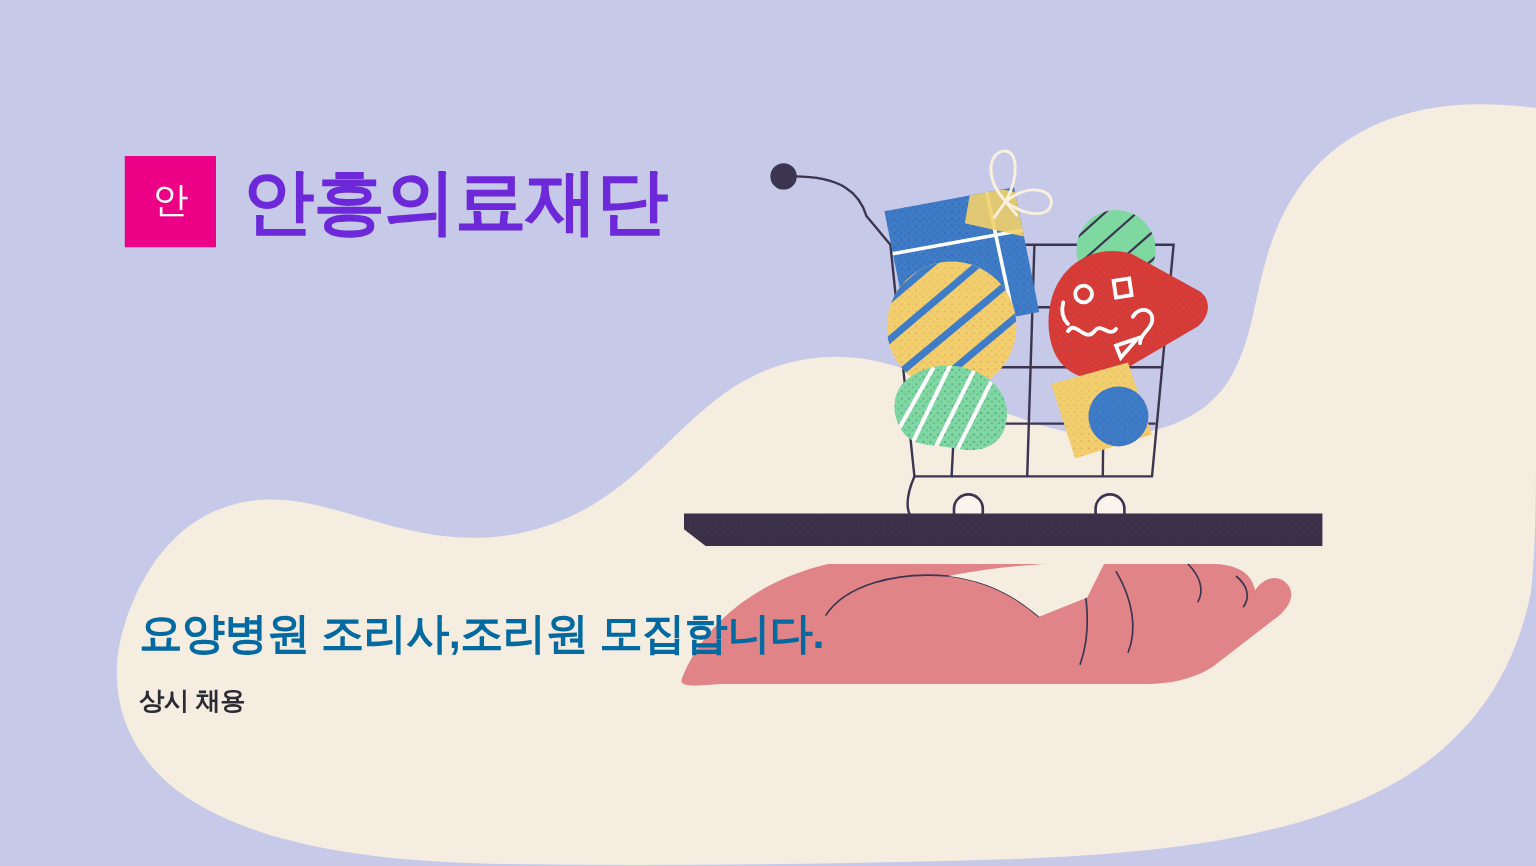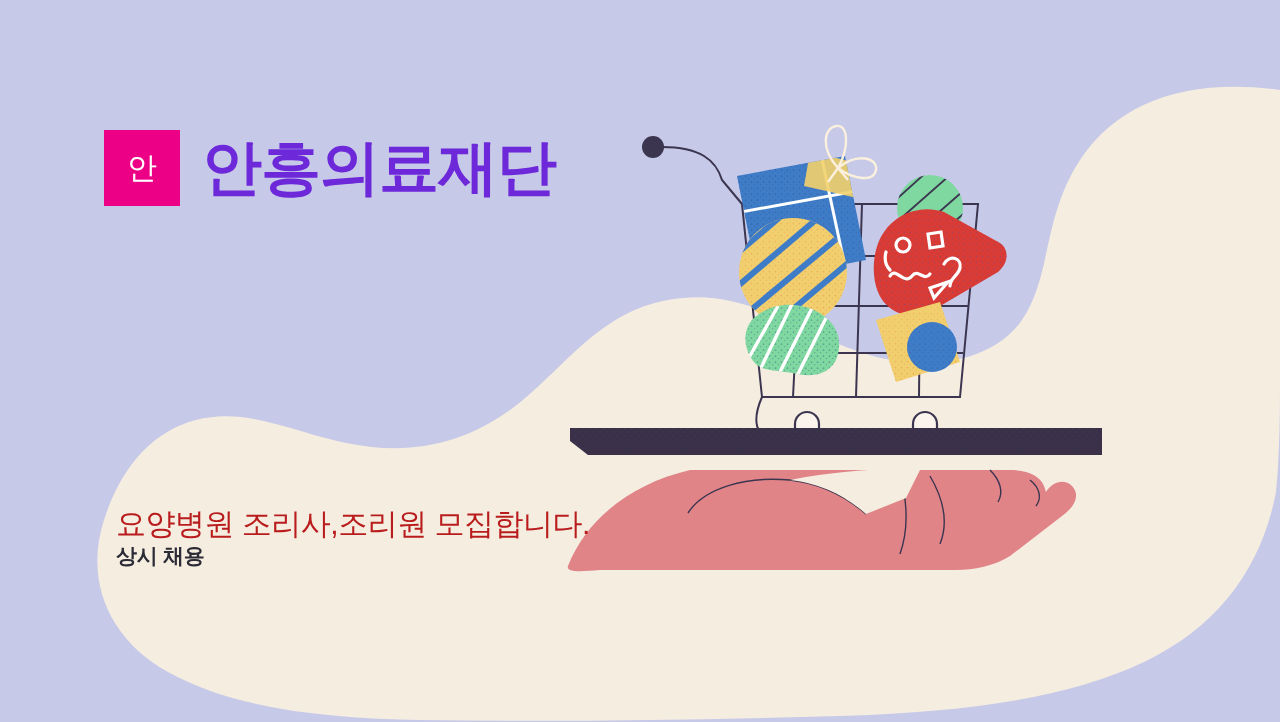--- a/index.html
+++ b/index.html
@@ -70,28 +70,29 @@
   }
 
   
   .copy-block {
     position: absolute;
     left: 116px;
     top: 505px;
     width: 640px;
   }
   .headline {
-    font-size: 30px;
-    font-weight: normal;
-    color: #b91c1c;
+    font-size: 36px;
+    font-weight: bold;
+    color: #0369a1;
     line-height: 1.25;
     letter-spacing: -0.5px;
     white-space: nowrap;
   }
   .subline {
+    margin-top: 22px;
     font-size: 21px;
     font-weight: bold;
     color: #2b2b36;
     line-height: 1.2;
     letter-spacing: -0.3px;
   }
 </style>
 </head>
 <body>
 

